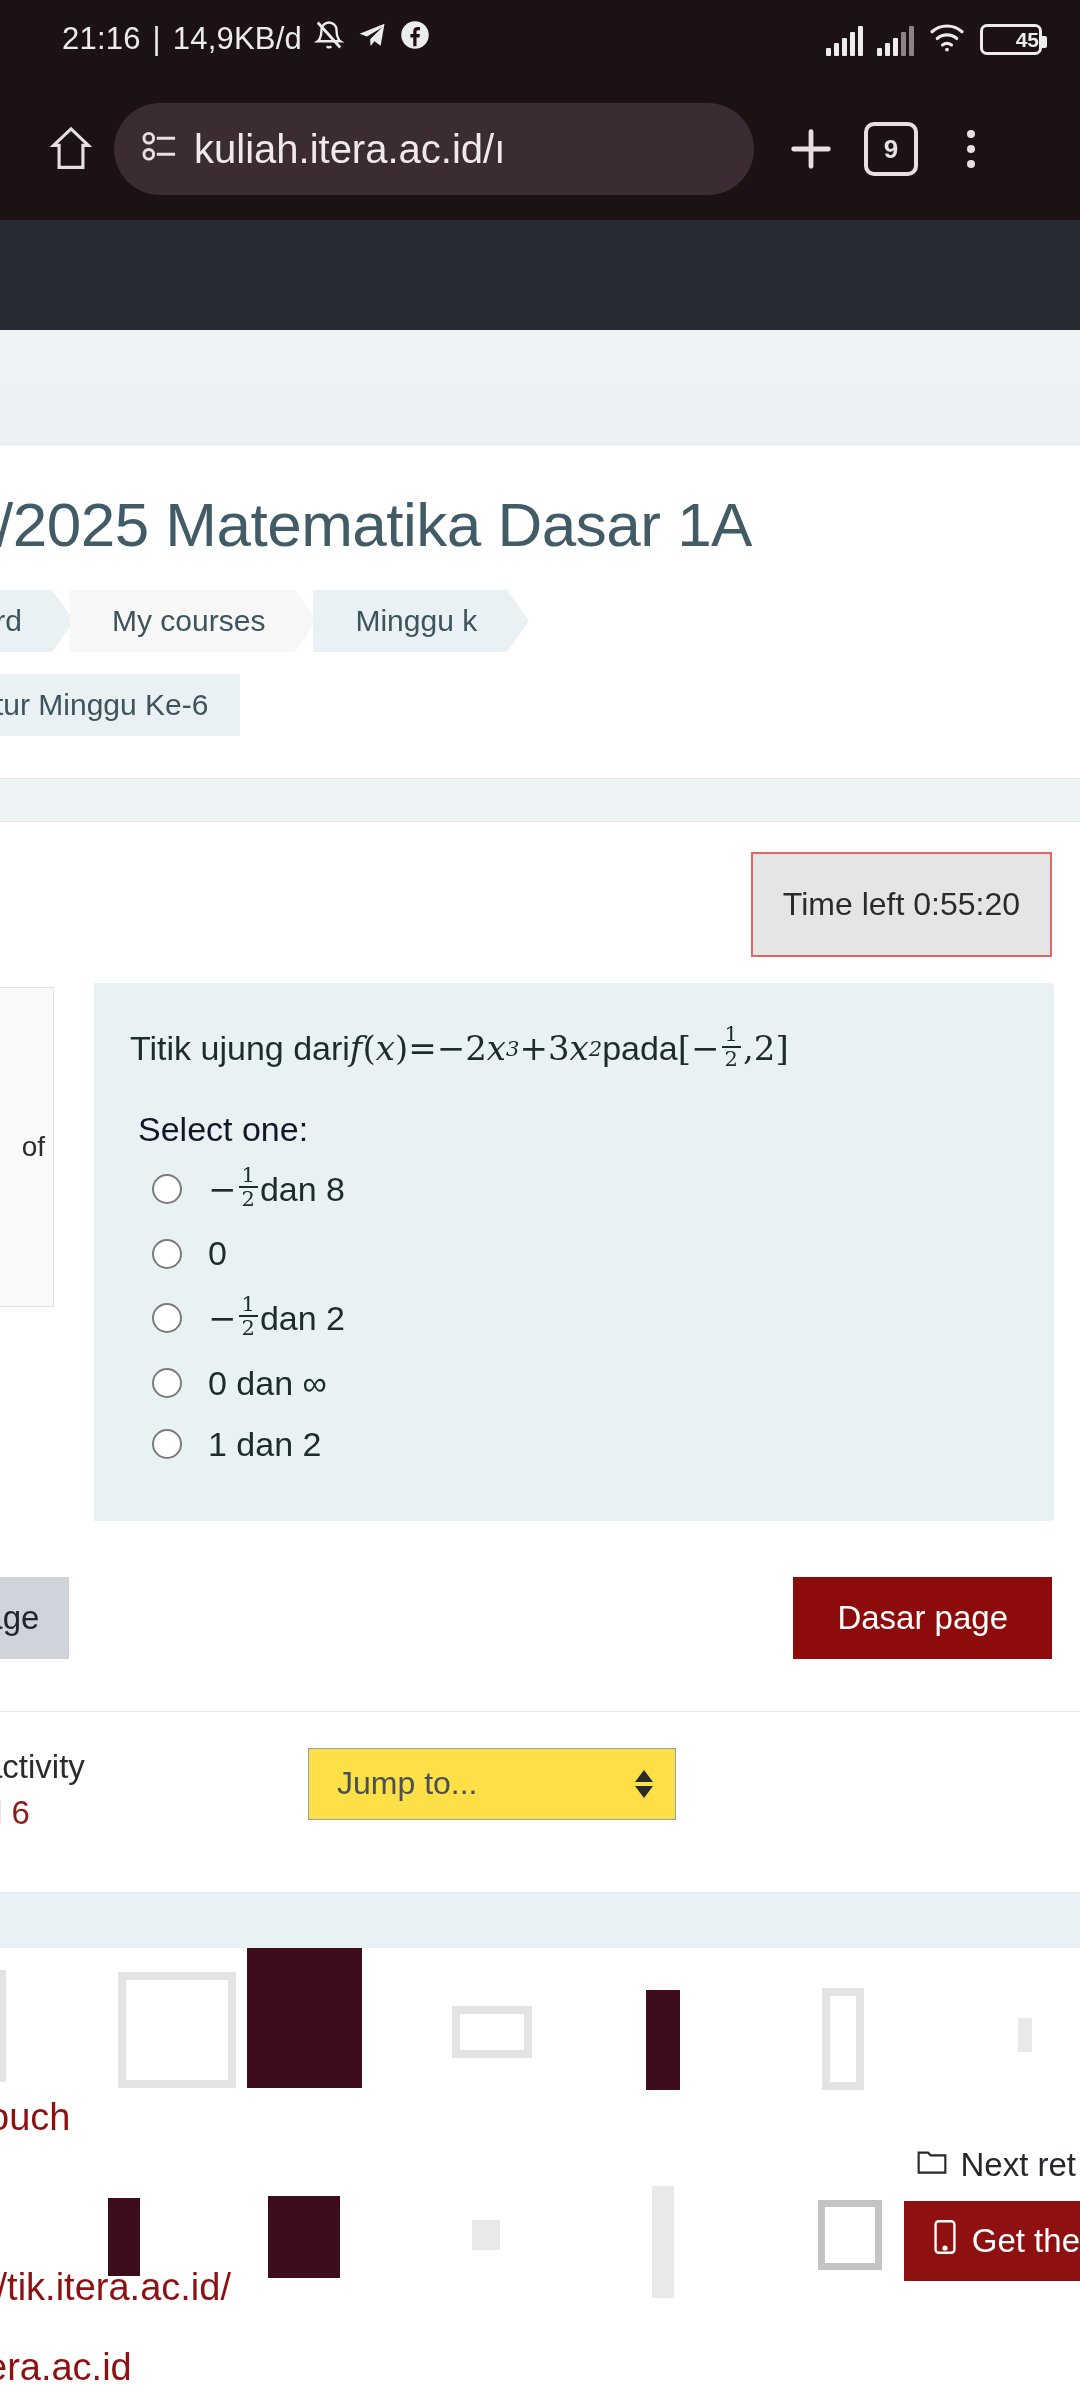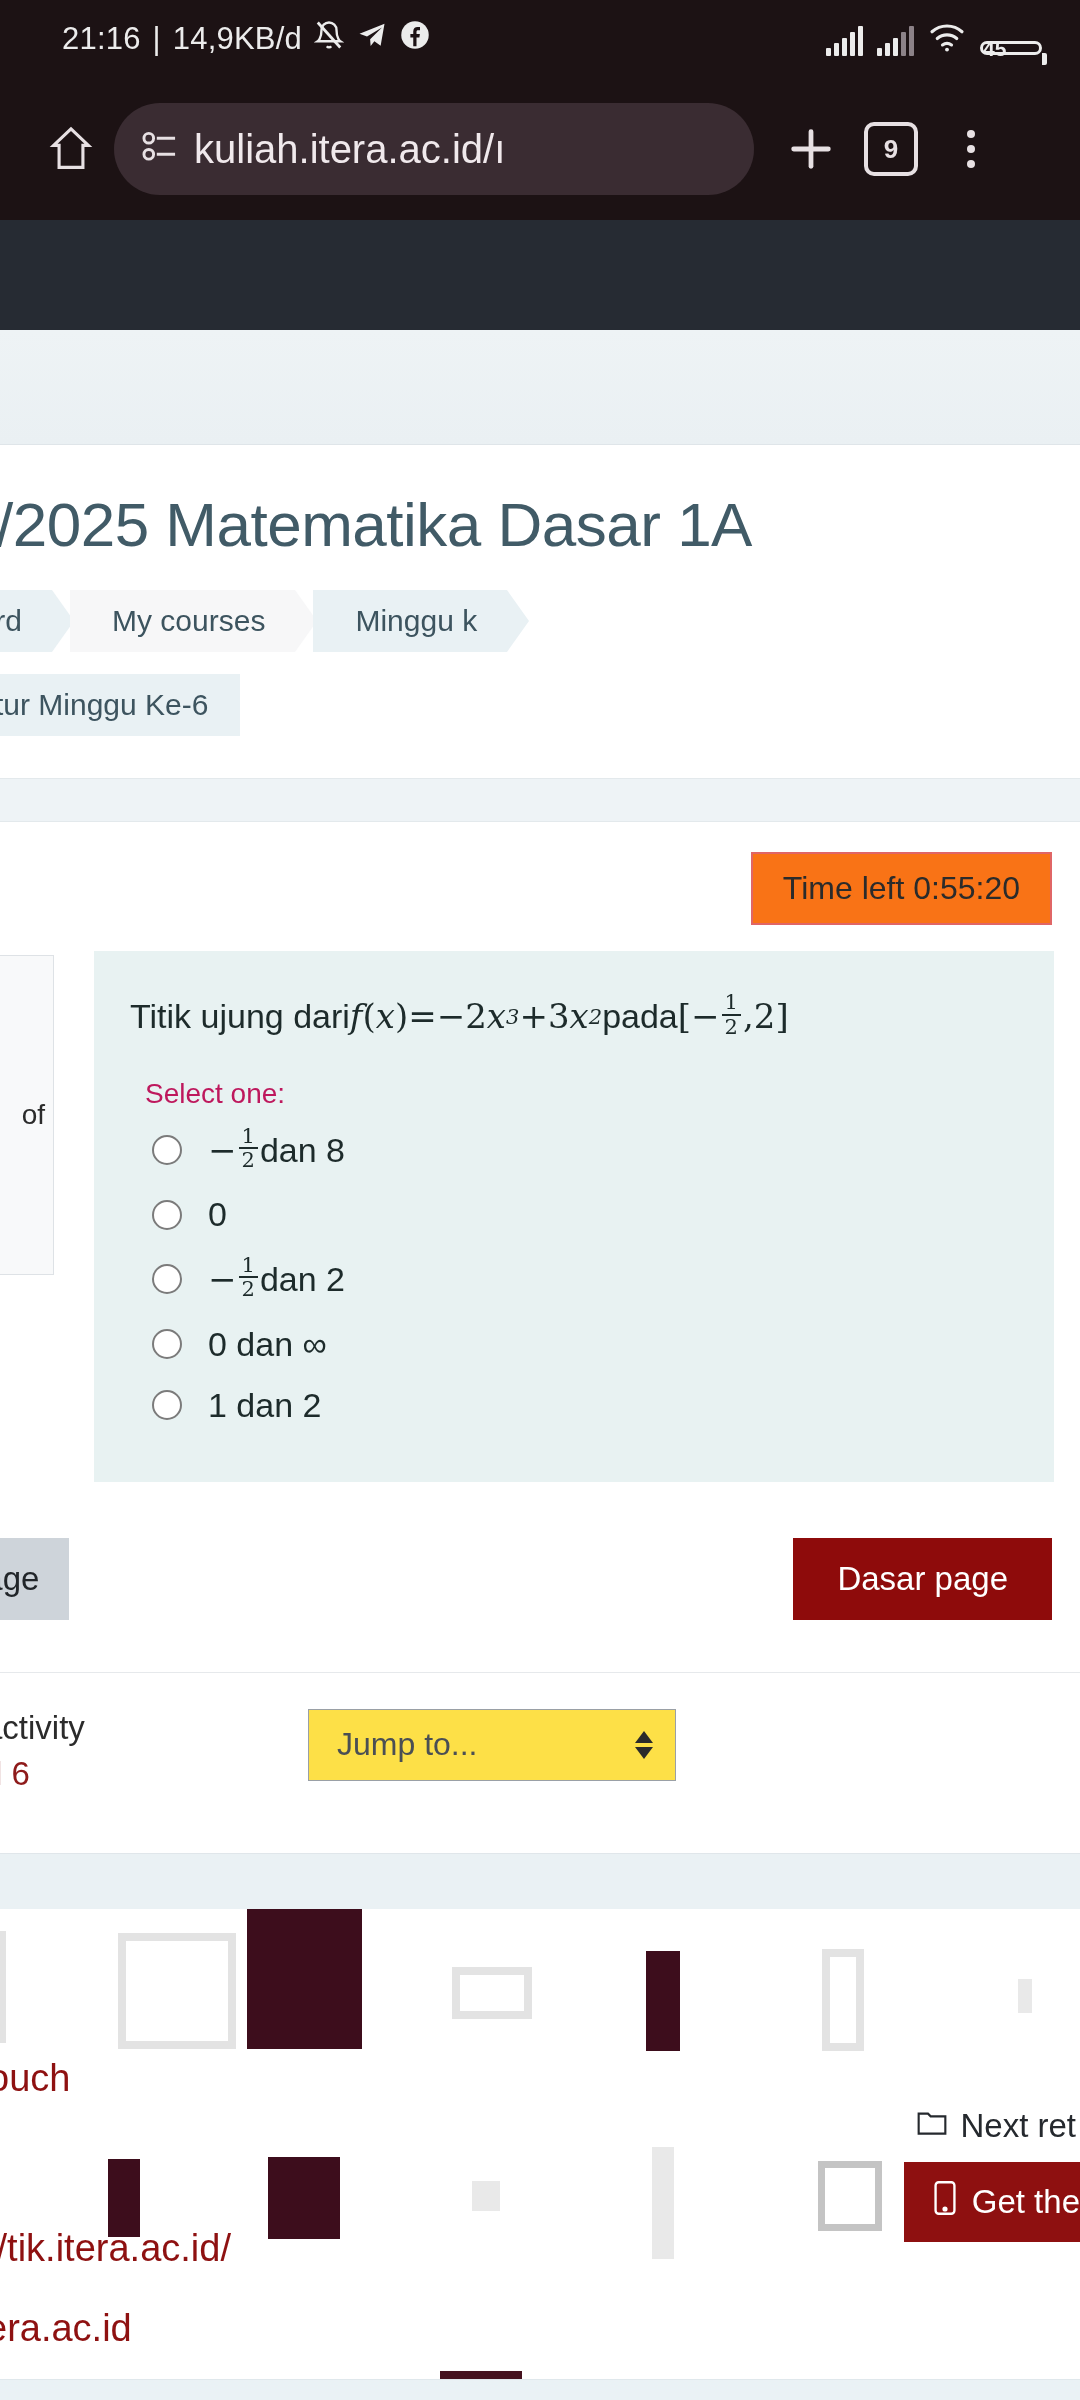--- a/index.html
+++ b/index.html
@@ -37,22 +37,22 @@
   }
   .sig { display: flex; align-items: flex-end; gap: 3px; height: 30px; }
   .sig i { display:block; width: 5px; background: #ececec; border-radius: 1px; }
   .sig i:nth-child(1){height:8px;} .sig i:nth-child(2){height:13px;}
   .sig i:nth-child(3){height:18px;} .sig i:nth-child(4){height:24px;}
   .sig i:nth-child(5){height:30px;}
   .sig.dim i:nth-child(4){background:#8c8288;}
   .sig.dim i:nth-child(5){background:#8c8288;}
   .battery {
     border: 3px solid #ececec; border-radius: 7px;
-    width: 62px; height: 14px; display: flex; align-items: center;
-    justify-content: flex-start; position: relative; margin-bottom: 1px;
+    width: 62px; height: 31px; display: flex; align-items: center;
+    justify-content: flex-end; position: relative; margin-bottom: 1px;
   }
   .battery::after {
     content:""; position:absolute; right:-8px; top:9px;
     width:5px; height:12px; background:#ececec; border-radius:0 2px 2px 0;
   }
   .battery span { font-size: 21px; font-weight: 600; color: #ececec; line-height:1; }
 
   
   .browser-bar {
     height: 142px;
@@ -148,22 +148,22 @@
     margin-left:-80px;
   }
 
   .spacer-band { height: 42px; background:#ffffff; }
   .blue-band { height: 44px; background:#eef3f6; border-top:1px solid #e3e9ec; border-bottom:1px solid #e3e9ec; }
 
   
   .timer-row { display:flex; justify-content:flex-end; padding: 30px 28px 0 0; }
   .timer-box {
     border: 2px solid #e06666;
-    background:#f97316;
-    padding: 16px 30px;
+    background:#e5e5e5;
+    padding: 32px 30px;
     font-size: 32px;
     color:#2b2b2b;
     white-space: nowrap;
   }
 
   
   .q-row { display:flex; align-items:flex-start; }
   .qinfo {
     width: 56px;
     margin-left: -2px;
@@ -194,21 +194,21 @@
   sup.exp { font-size:0.62em; vertical-align: super; font-family:"DejaVu Serif", serif; font-style:italic; }
   .frac {
     display:inline-flex; flex-direction:column; align-items:center;
     vertical-align: middle; font-family:"DejaVu Serif", serif;
     font-size: 0.62em; line-height:1.05; margin: 0 2px;
     position: relative; top: -2px;
   }
   .frac .num { padding: 0 3px; }
   .frac .den { padding: 0 3px; border-top: 2px solid currentColor; }
 
-  .select-one { font-size:28px; color:#be185d; margin: 36px 0 6px 15px; }
+  .select-one { font-size:34px; color:#0f172a; margin: 36px 0 6px 8px; }
   .opt { display:flex; align-items:center; gap:26px; padding: 11px 0 11px 22px; }
   .radio {
     width: 30px; height:30px; border-radius:50%;
     border: 2px solid #7b7b7b; background:#fff; flex:0 0 auto;
   }
   .opt-label { font-size:34px; color:#1d2b2b; display:flex; align-items:center; }
 
   
   .nav-btn-row {
     display:flex; align-items:center; justify-content:space-between;

